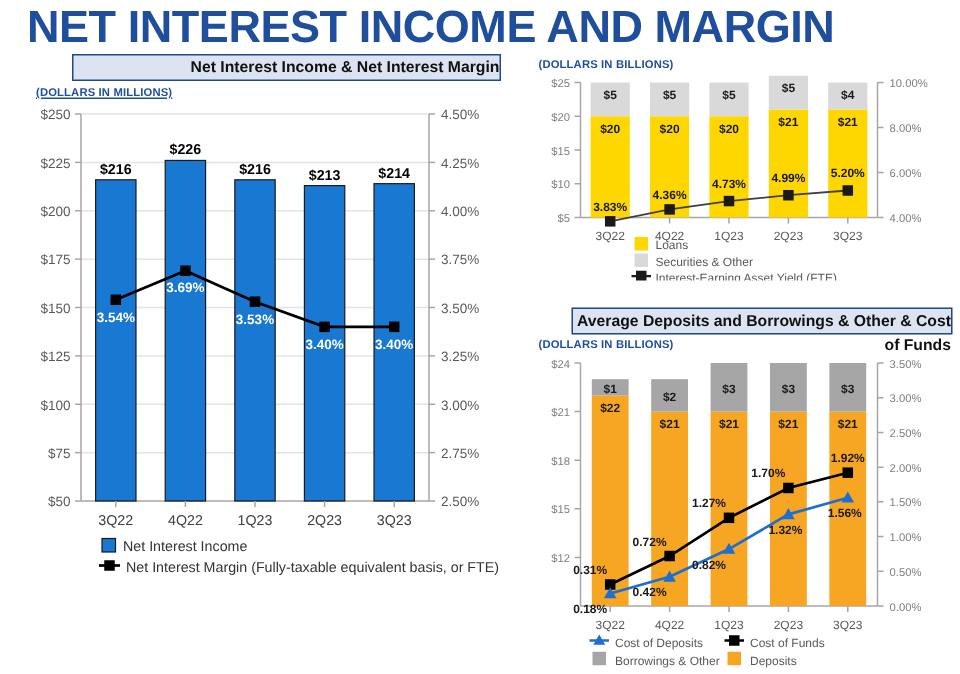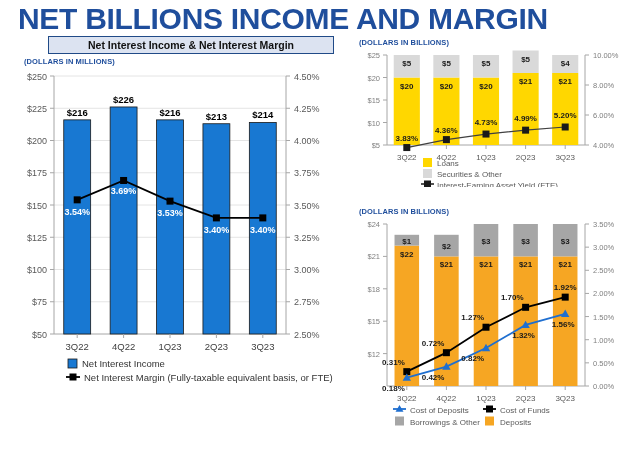--- a/index.html
+++ b/index.html
@@ -14,21 +14,21 @@
   #page-title {
     position:absolute; left:18px; top:2px;
     font-size: 30px; font-weight: bold;
     color: #1F4E9C;
     letter-spacing: -0.3px;
     white-space: nowrap;
   }
   .panel-header {
     background: #DCE3F1;
     border: 1px solid #204A87;
-    text-align:center;
+    text-align:right;
     font-weight: bold;
     color:#111111;
     font-size: 10.5px;
     line-height: 16px;
     height: 18px;
     margin-left: 36px;
   }
   .units-label {
     color:#1F4E9C;
     font-weight:bold;
@@ -51,25 +51,25 @@
   .bar-label { font-size:9.5px; font-weight:bold; fill:#000000; font-family:"Liberation Sans",sans-serif; }
   .bar-label-sm { font-size:8px; font-weight:bold; fill:#1a1a1a; font-family:"Liberation Sans",sans-serif; }
   .pct-white { font-size:9px; font-weight:bold; fill:#FFFFFF; font-family:"Liberation Sans",sans-serif; }
   .pct-dark { font-size:8px; font-weight:bold; fill:#1a1a1a; font-family:"Liberation Sans",sans-serif; }
   .legend-text { font-size:9.5px; fill:#333333; font-family:"Liberation Sans",sans-serif; }
   .legend-text-sm { font-size:8px; fill:#595959; font-family:"Liberation Sans",sans-serif; }
 </style>
 </head>
 <body>
 
-<div id="page-title">NET BILLIONS INCOME AND MARGIN</div>
+<div id="page-title">NET INTEREST INCOME AND MARGIN</div>
 
 <div class="panel" id="panel-nii">
   <div class="panel-header">Net Interest Income &amp; Net Interest Margin</div>
-  <div class="units-label" style="margin:3px 0 0 12px;">(DOLLARS IN MILLIONS)</div>
+  <div class="units-label" style="margin:3px 0 0 12px;text-decoration:underline;">(DOLLARS IN MILLIONS)</div>
   <svg id="svg-nii" width="322" height="330">
       <line x1="38" y1="268" x2="42" y2="268" class="tick"></line>
       <text x="35" y="271.5" class="axis-text" text-anchor="end">$50</text>
       <line x1="42" y1="235.75" x2="274" y2="235.75" class="grid"></line>
       <line x1="38" y1="235.75" x2="42" y2="235.75" class="tick"></line>
       <text x="35" y="239.25" class="axis-text" text-anchor="end">$75</text>
       <line x1="42" y1="203.5" x2="274" y2="203.5" class="grid"></line>
       <line x1="38" y1="203.5" x2="42" y2="203.5" class="tick"></line>
       <text x="35" y="207" class="axis-text" text-anchor="end">$100</text>
       <line x1="42" y1="171.25" x2="274" y2="171.25" class="grid"></line>
@@ -219,20 +219,21 @@
       <text x="92" y="119" class="legend-text-sm" text-anchor="start">Loans</text>
       <rect x="78" y="122" width="9" height="9" fill="#D9D9D9"></rect>
       <text x="92" y="130" class="legend-text-sm" text-anchor="start">Securities &amp; Other</text>
       <line x1="76" y1="137" x2="89" y2="137" stroke="#1a1a1a" stroke-width="1.5"></line>
       <rect x="79" y="133.5" width="7" height="7" fill="#1a1a1a"></rect>
       <text x="92" y="141" class="legend-text-sm" text-anchor="start">Interest-Earning Asset Yield (FTE)</text>
     </svg>
 </div>
 
 <div class="panel" id="panel-adb">
+  <div class="panel-header">Average Deposits and Borrowings &amp; Other &amp; Cost of Funds</div>
   <div class="units-label" style="margin:2px 0 0 14px;">(DOLLARS IN BILLIONS)</div>
   <svg id="svg-adb" width="290" height="222">
       <line x1="38" y1="137.6" x2="42" y2="137.6" class="tick"></line>
       <text x="35" y="140.6" class="axis-text-sm" text-anchor="end">$12</text>
       <line x1="38" y1="105.2" x2="42" y2="105.2" class="tick"></line>
       <text x="35" y="108.2" class="axis-text-sm" text-anchor="end">$15</text>
       <line x1="38" y1="72.8" x2="42" y2="72.8" class="tick"></line>
       <text x="35" y="75.8" class="axis-text-sm" text-anchor="end">$18</text>
       <line x1="38" y1="40.400000000000006" x2="42" y2="40.400000000000006" class="tick"></line>
       <text x="35" y="43.400000000000006" class="axis-text-sm" text-anchor="end">$21</text>

